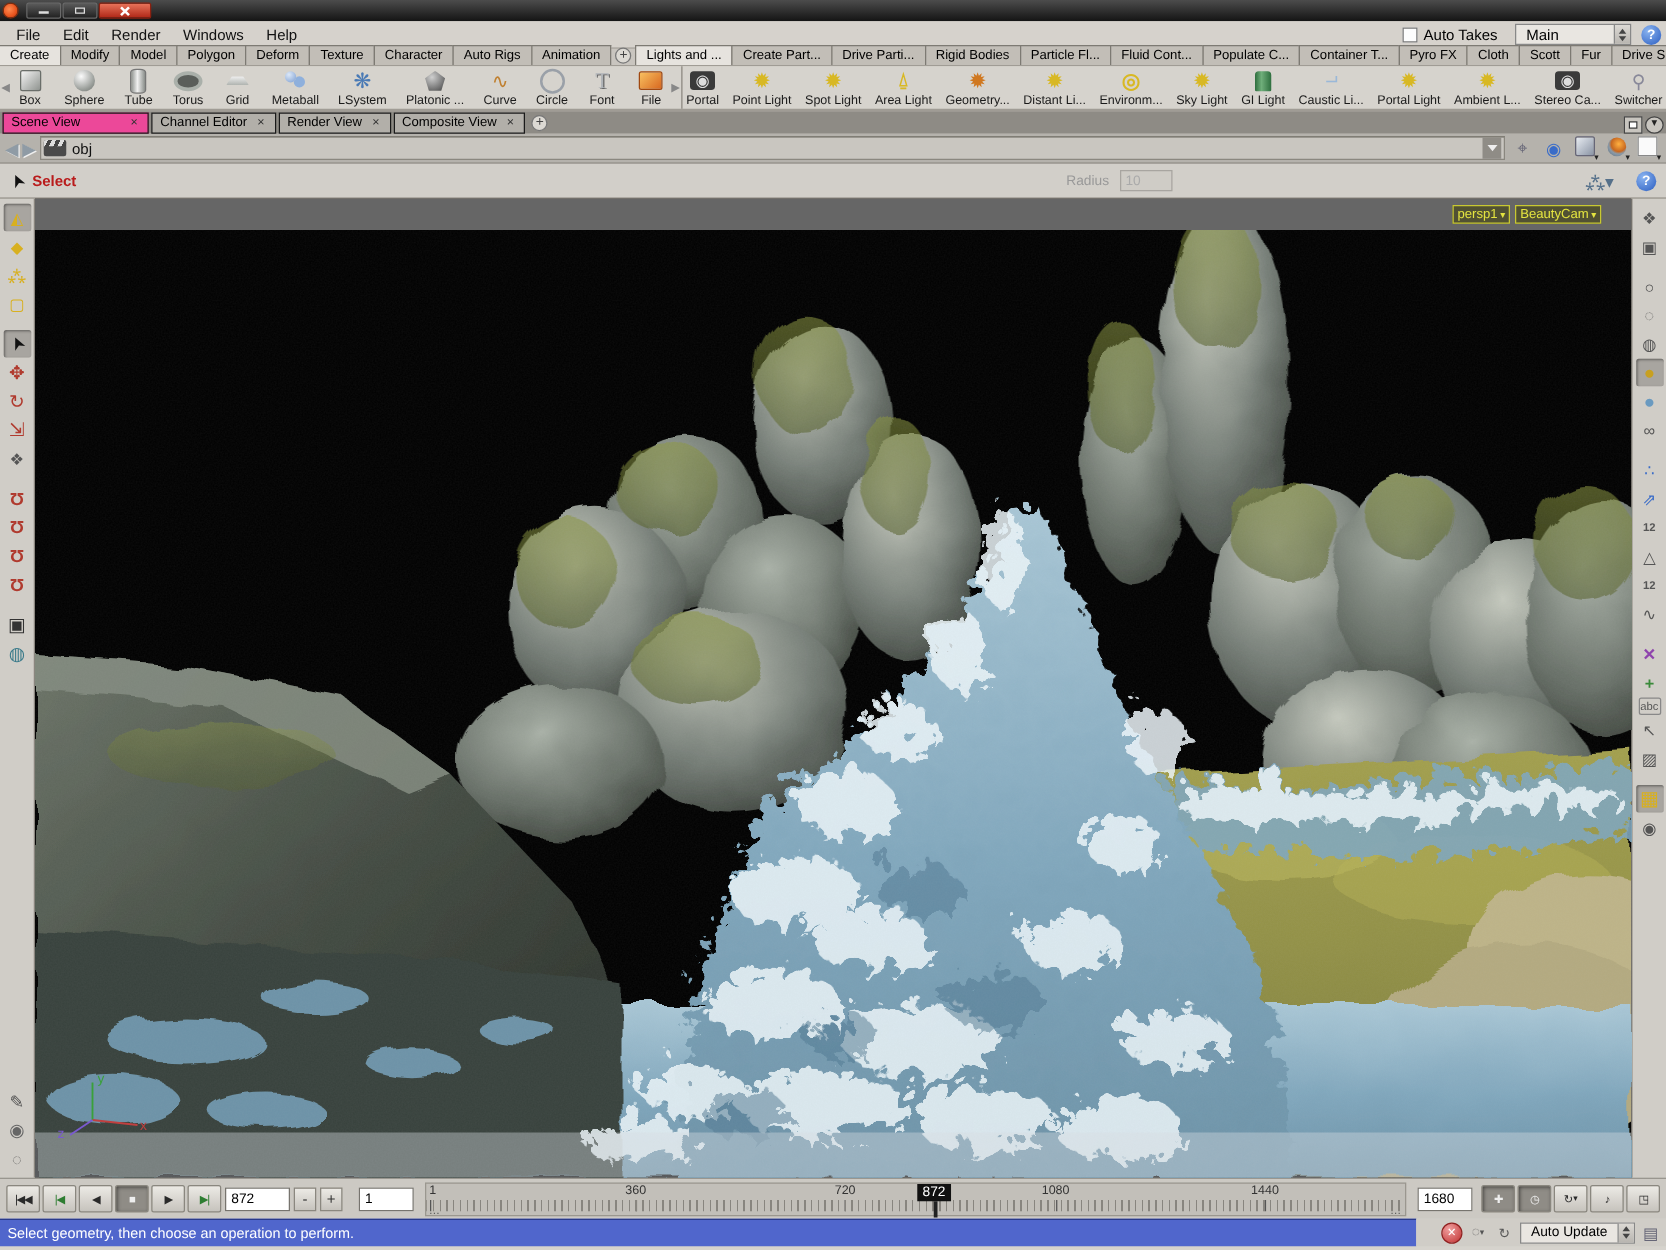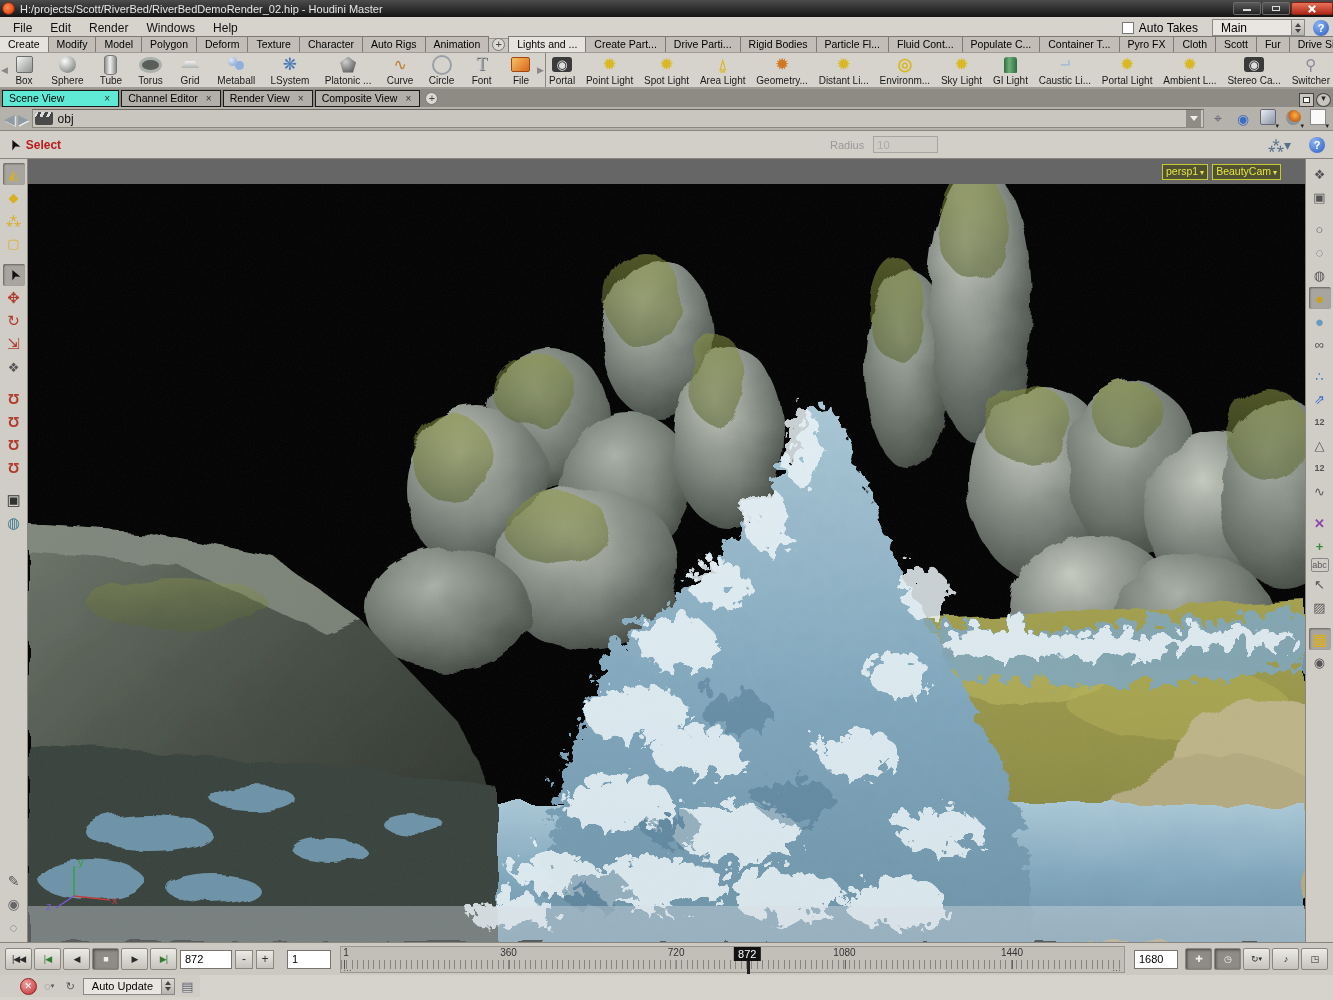--- a/index.html
+++ b/index.html
@@ -65,21 +65,21 @@
   [data-icon="area-light-icon"]::after { content:"⍙"; color:#d8b823; font-size:15px; font-weight:bold; }
   [data-icon="geometry-light-icon"]::after { content:"✹"; color:#d07820; }
   [data-icon="environment-light-icon"]::after { content:"◎"; color:#d8b823; font-size:17px; font-weight:bold; }
   [data-icon="gi-light-icon"]::after { content:""; width:13px; height:16px; background:linear-gradient(90deg,#2e6e3e,#6fae7a 40%,#2e6e3e); border-radius:3px 3px 1px 1px; }
   [data-icon="caustic-light-icon"]::after { content:"⌐"; color:#9ab8d8; font-size:18px; font-weight:bold; transform:rotate(180deg); display:inline-block; }
   [data-icon="switcher-icon"]::after { content:"⚲"; color:#889; font-size:15px; }
 
   
   #panetabs { height:18px; background:#8e8b85; display:flex; align-items:flex-end; padding-left:2px; }
   .ptab { display:flex; align-items:center; gap:6px; border:1px solid #1a1a1a; padding:1px 6px 2px; background:#b2afa9; margin-right:2px; font-size:10.5px; }
-  .ptab.active { background:#5eead4;gap:38px; }
+  .ptab.active { background:#ec4899;gap:38px; }
   .pclose { font-size:10px; color:#333; width:10px; text-align:center; }
   #panetabs .spacer { flex:1; }
   .panectl { width:15px; height:14px; border:1px solid #444; background:#c8c5bf; margin-right:2px; position:relative; }
   .panectl.maxi::after { content:""; position:absolute; inset:3px; background:#fff; border:1px solid #333; }
   .panectl.menu { border-radius:50%; }
   .panectl.menu::after { content:"▾"; position:absolute; top:-1px; left:0; right:0; text-align:center; font-size:9px; color:#222; }
 
   
   #pathbar { height:24px; background:#b5b2ac; display:flex; align-items:center; padding:0 4px; gap:3px; border-bottom:1px solid #8a867f; }
   .navarrow { font-size:14px; color:#8f9ba5; text-shadow:1px 1px 0 #f0f0f0; }
@@ -94,21 +94,21 @@
   .pathicn.cube::after { content:""; display:inline-block; width:14px; height:14px; background:linear-gradient(135deg,#e8ecf2,#8a94a4); border:1px solid #667; border-radius:2px; }
   .pathicn.mat::after { content:""; display:inline-block; width:15px; height:15px; border-radius:50%; background:radial-gradient(circle at 60% 35%, #ffb040, #c86820 45%, #8a9aa8 60%, #5a6a78); }
   .pathicn.flat::after { content:""; display:inline-block; width:14px; height:14px; background:#fafafa; border:1px solid #888; }
 
   
   #toolheader { height:28px; background:#d2cfc9; border-bottom:1px solid #8a867f; display:flex; align-items:center; padding:0 8px; }
   #selarrow { font-size:14px; color:#111; display:inline-block; transform:rotate(-115deg); margin-right:6px; }
   #toolname { font-weight:bold; font-size:12px; color:#b91c1c; }
   #toolheader .mid { flex:1; text-align:right; padding-right:330px; }
   #radius-label { color:#999; margin-right:6px; }
-  #radius-input { width:65px; height:17px; border:1px solid #a8a5a0; background:#cfccc6; color:#aaa; font-size:11px; padding:0 3px; font-family:"Liberation Sans",sans-serif; }
+  #radius-input { width:42px; height:17px; border:1px solid #a8a5a0; background:#cfccc6; color:#aaa; font-size:11px; padding:0 3px; font-family:"Liberation Sans",sans-serif; }
   #selsets { font-size:14px; color:#55708a; margin-right:10px; }
 
   
   #main { display:flex; height:783px; }
   .rail { width:28px; background:#d0cdc7; display:flex; flex-direction:column; align-items:center; padding:4px 0; gap:1px; }
   #leftrail { border-right:1px solid #8a867f; }
   #rightrail { border-left:1px solid #8a867f; }
   .ricn { width:22px; height:22px; display:flex; align-items:center; justify-content:center; font-size:13px; color:#555; border-radius:2px; flex:none; }
   .ricn.pressed { background:#a8a5a0; box-shadow:inset 1px 1px 2px rgba(0,0,0,.4); }
   .ricn.gap { margin-top:9px; }
@@ -170,21 +170,20 @@
   [data-icon="memory-icon"] { font-size:13px; color:#667; }
   .sicn.menu::after { content:"▾"; font-size:7px; }
   #update-select { height:17px; }
   #update-select .val { min-width:70px; font-size:11px; }
 </style>
 </head>
 <body>
 
 <div id="titlebar">
   <span id="houdini-logo"></span>
-  <span id="titletext">H:/projects/Scott/RiverBed/RiverBedDemoRender_02.hip - Houdini Master</span>
   <span class="winbtn min"></span>
   <span class="winbtn max"></span>
   <span class="winbtn close"></span>
 </div>
 
 <div id="menubar">
   <div style="display:flex">
 
   <span class="menuitem"><span>File</span></span>
       <span class="menuitem"><span>Edit</span></span>
@@ -792,20 +791,21 @@
       <span class="pbtn">
         <span>♪</span>
       </span>
       <span class="pbtn">
         <span>◳</span>
       </span>
     </div>
 </div>
 
 <div id="statusbar">
+  <div id="statusmsg">Select geometry, then choose an operation to perform.</div>
   <div id="statusright">
     <div style="display:flex;gap:4px;align-items:center">
 
     <span class="sicn" data-icon="cancel-icon">
           <span>✕</span>
         </span>
         <span class="sicn menu" data-icon="select-scope-icon">
           <span>◌</span>
         </span>
         <span class="sicn" data-icon="recook-icon">

